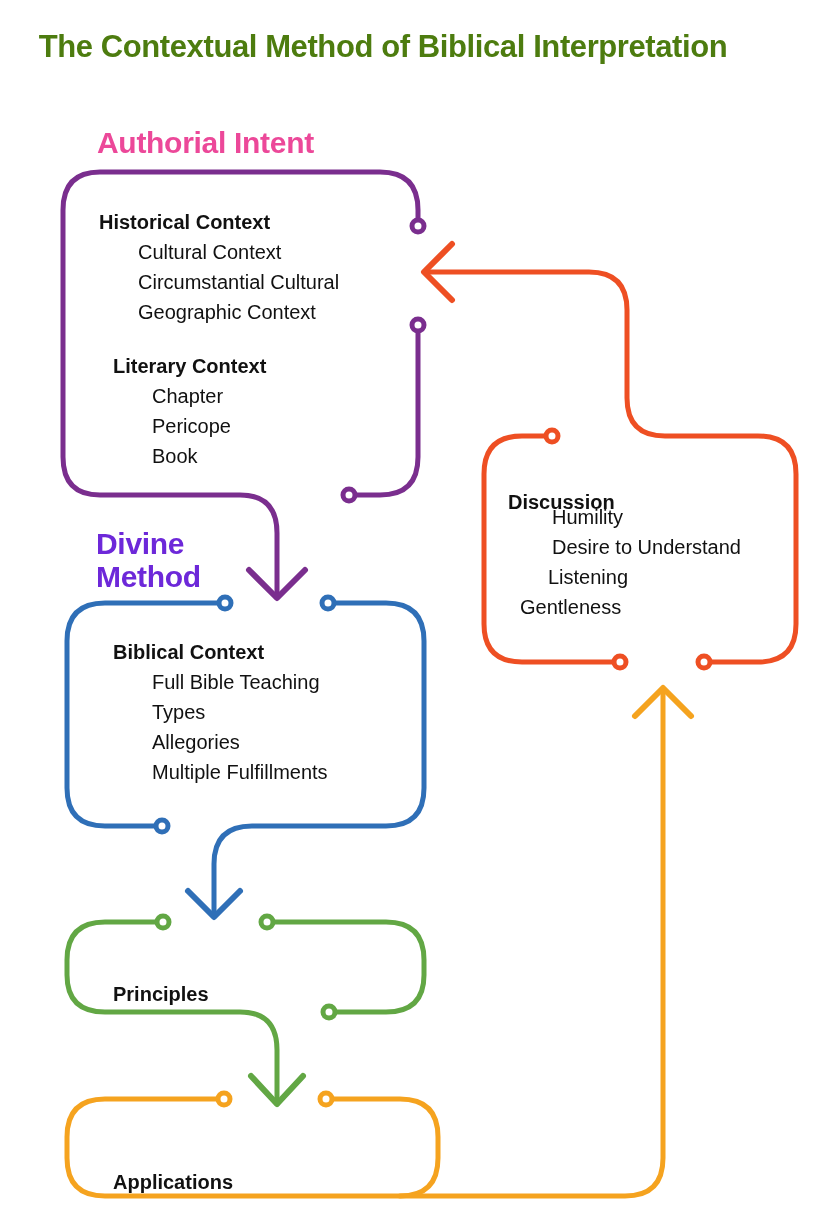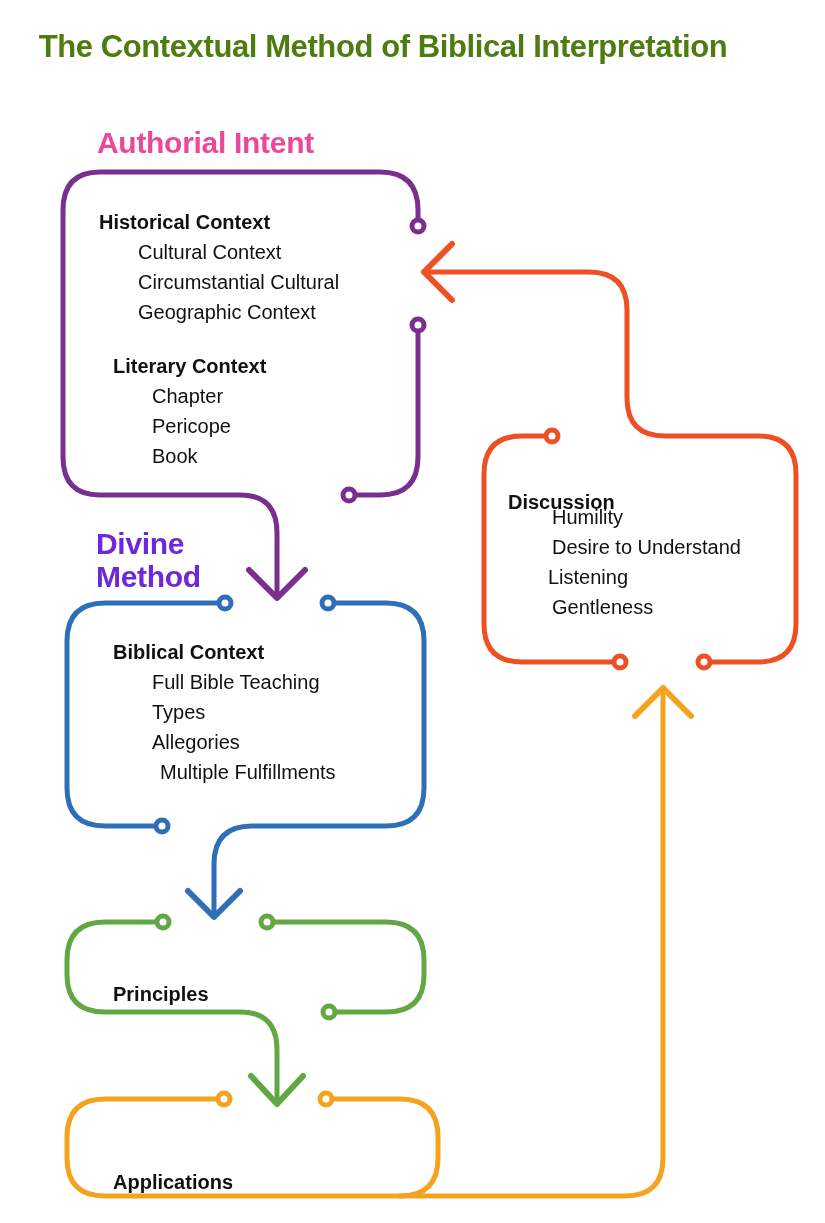--- a/index.html
+++ b/index.html
@@ -76,23 +76,23 @@
 <div class="lbl n" style="left:152px; top:441px;">Book</div>
 
 <div class="heading" style="left:96px; top:527px; color:#6d28d9;">
   <div>Divine</div>
   <div>Method</div>
 </div>
 <div class="lbl b" style="left:113px; top:637px;">Biblical Context</div>
 <div class="lbl n" style="left:152px; top:667px;">Full Bible Teaching</div>
 <div class="lbl n" style="left:152px; top:697px;">Types</div>
 <div class="lbl n" style="left:152px; top:727px;">Allegories</div>
-<div class="lbl n" style="left:152px; top:757px;margin-left:8px;">Multiple Fulfillments</div>
+<div class="lbl n" style="left:152px; top:757px;">Multiple Fulfillments</div>
 
 <div class="lbl b" style="left:113px; top:954px;margin-top:25px;">Principles</div>
 
 <div class="lbl b" style="left:113px; top:1139px;margin-top:28px;">Applications</div>
 
 <div class="lbl b" style="left:508px; top:472px;margin-top:15px;">Discussion</div>
 <div class="lbl n" style="left:552px; top:502px;">Humility</div>
 <div class="lbl n" style="left:552px; top:532px;">Desire to Understand</div>
 <div class="lbl n" style="left:548px; top:562px;">Listening</div>
-<div class="lbl n" style="left:552px; top:592px;">Gentleness</div>
+<div class="lbl n" style="left:520px; top:592px;">Gentleness</div>
 
 </body></html>

